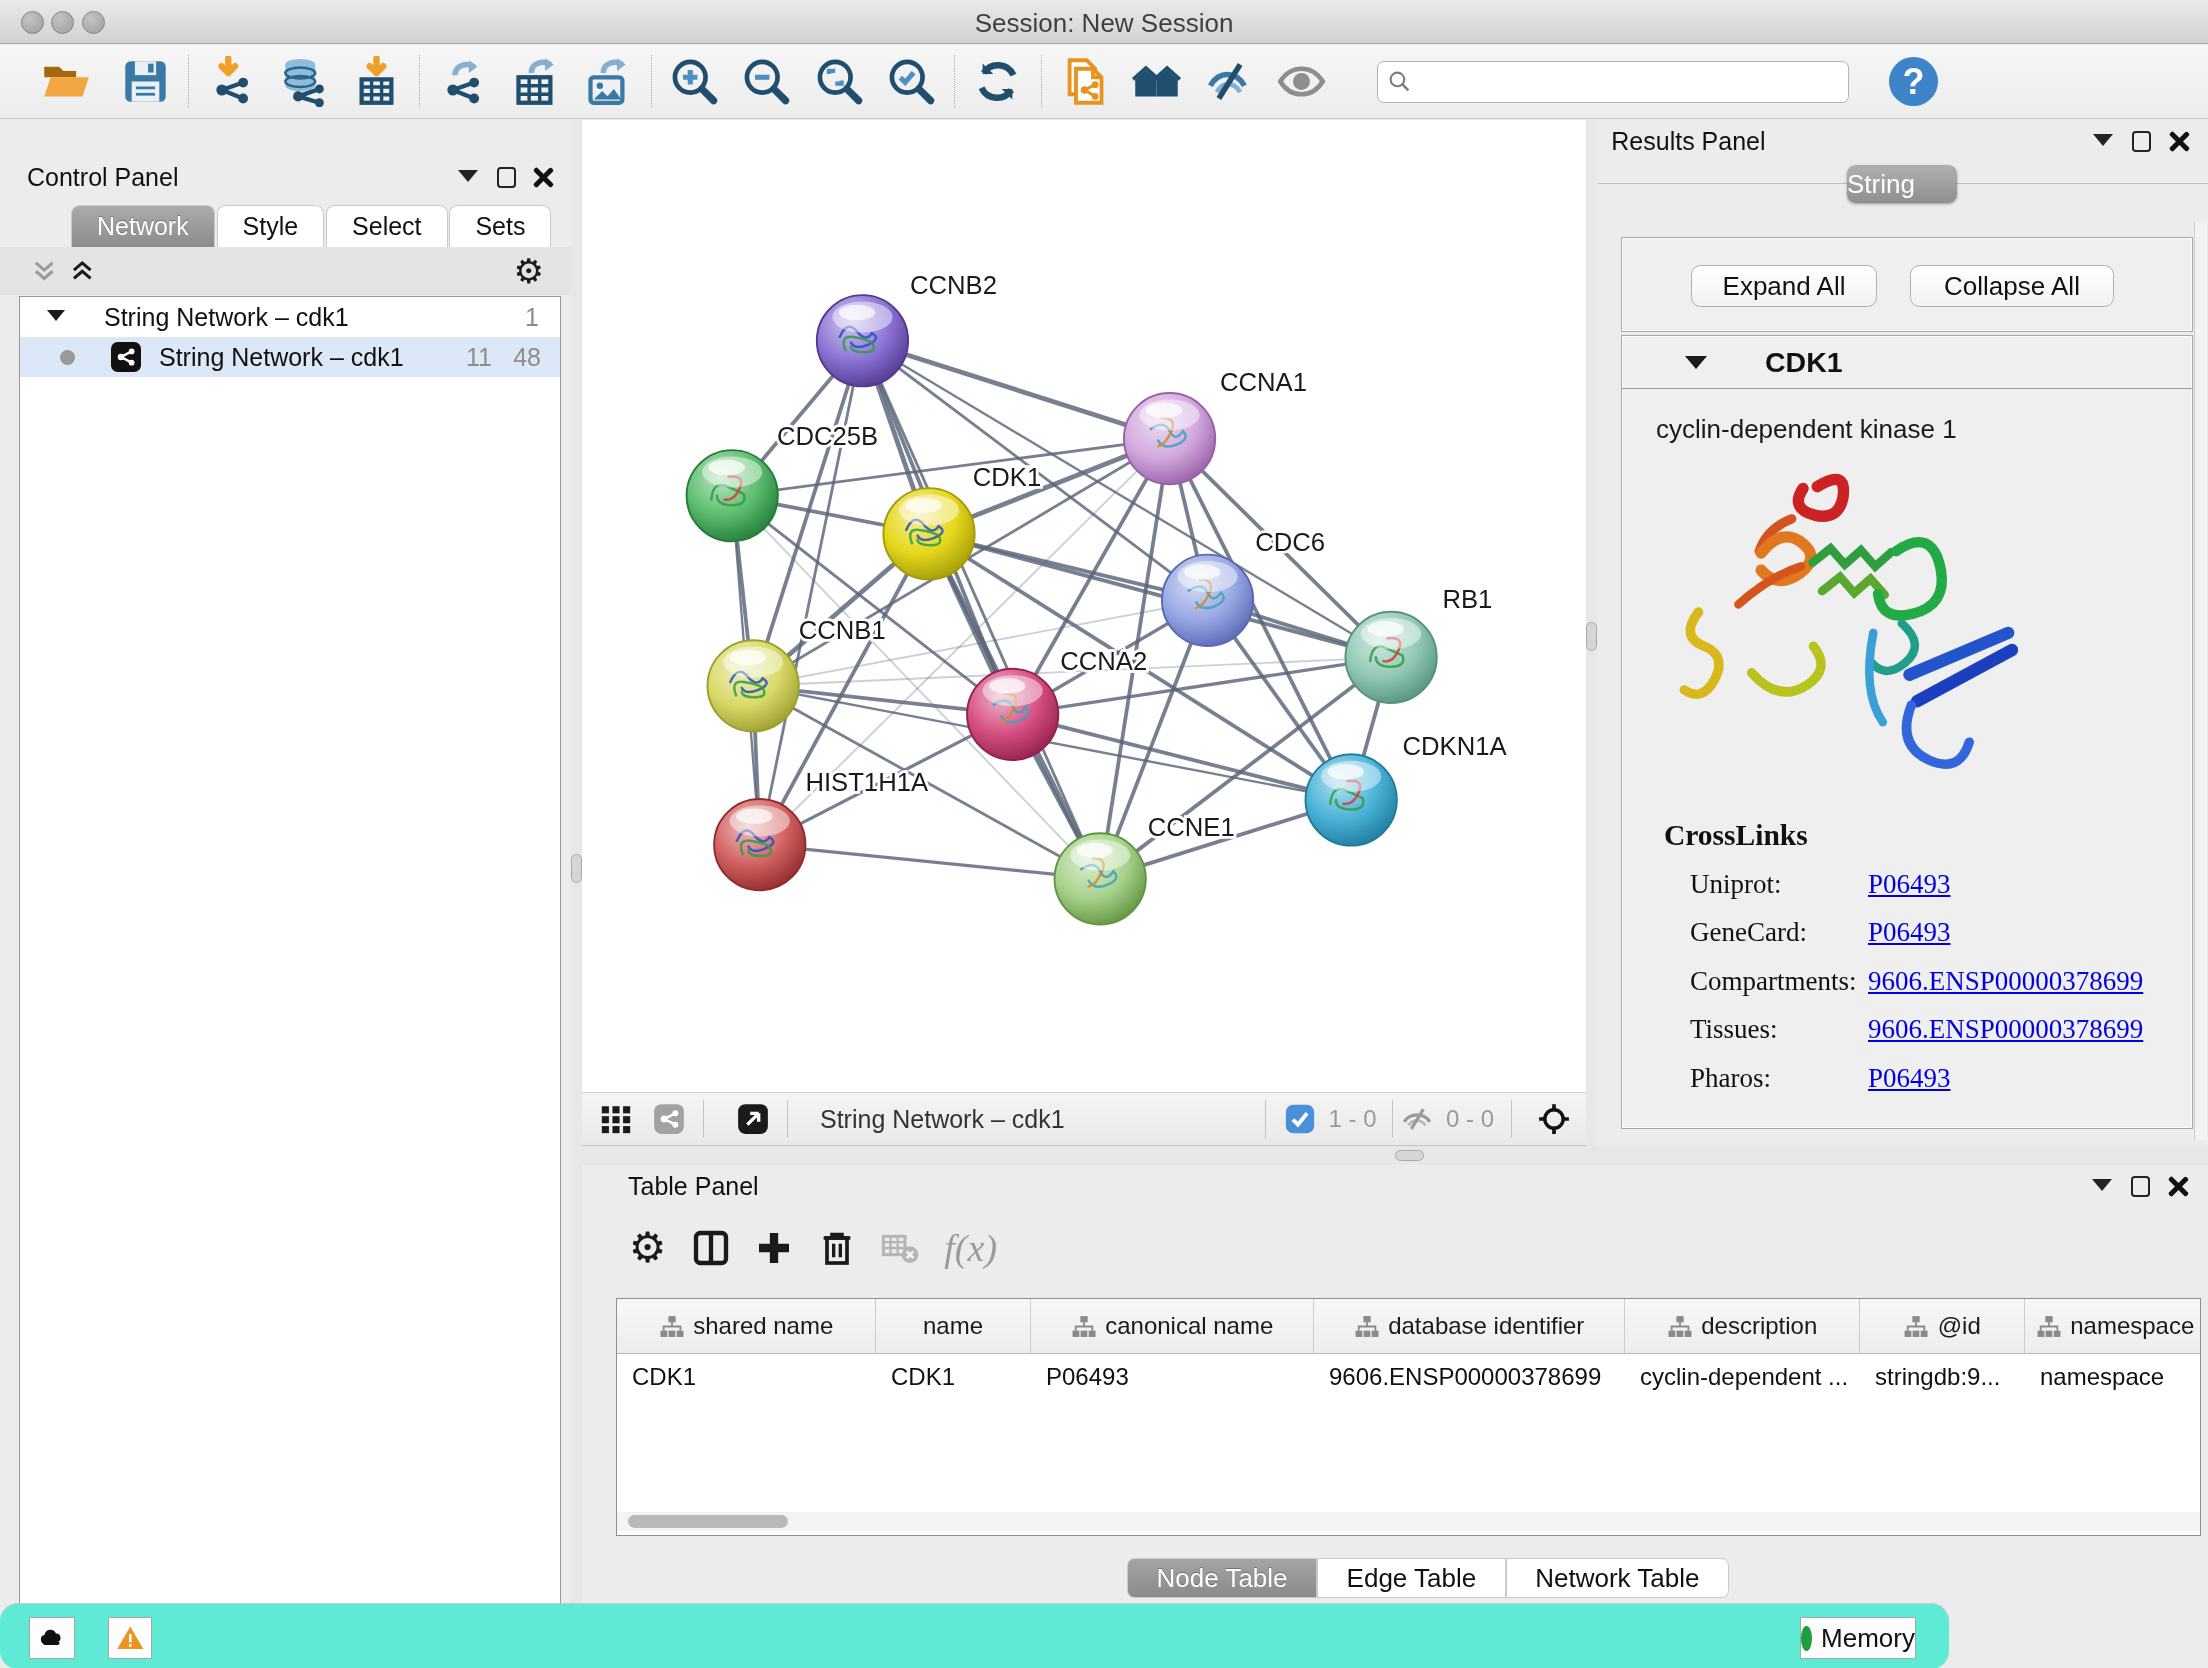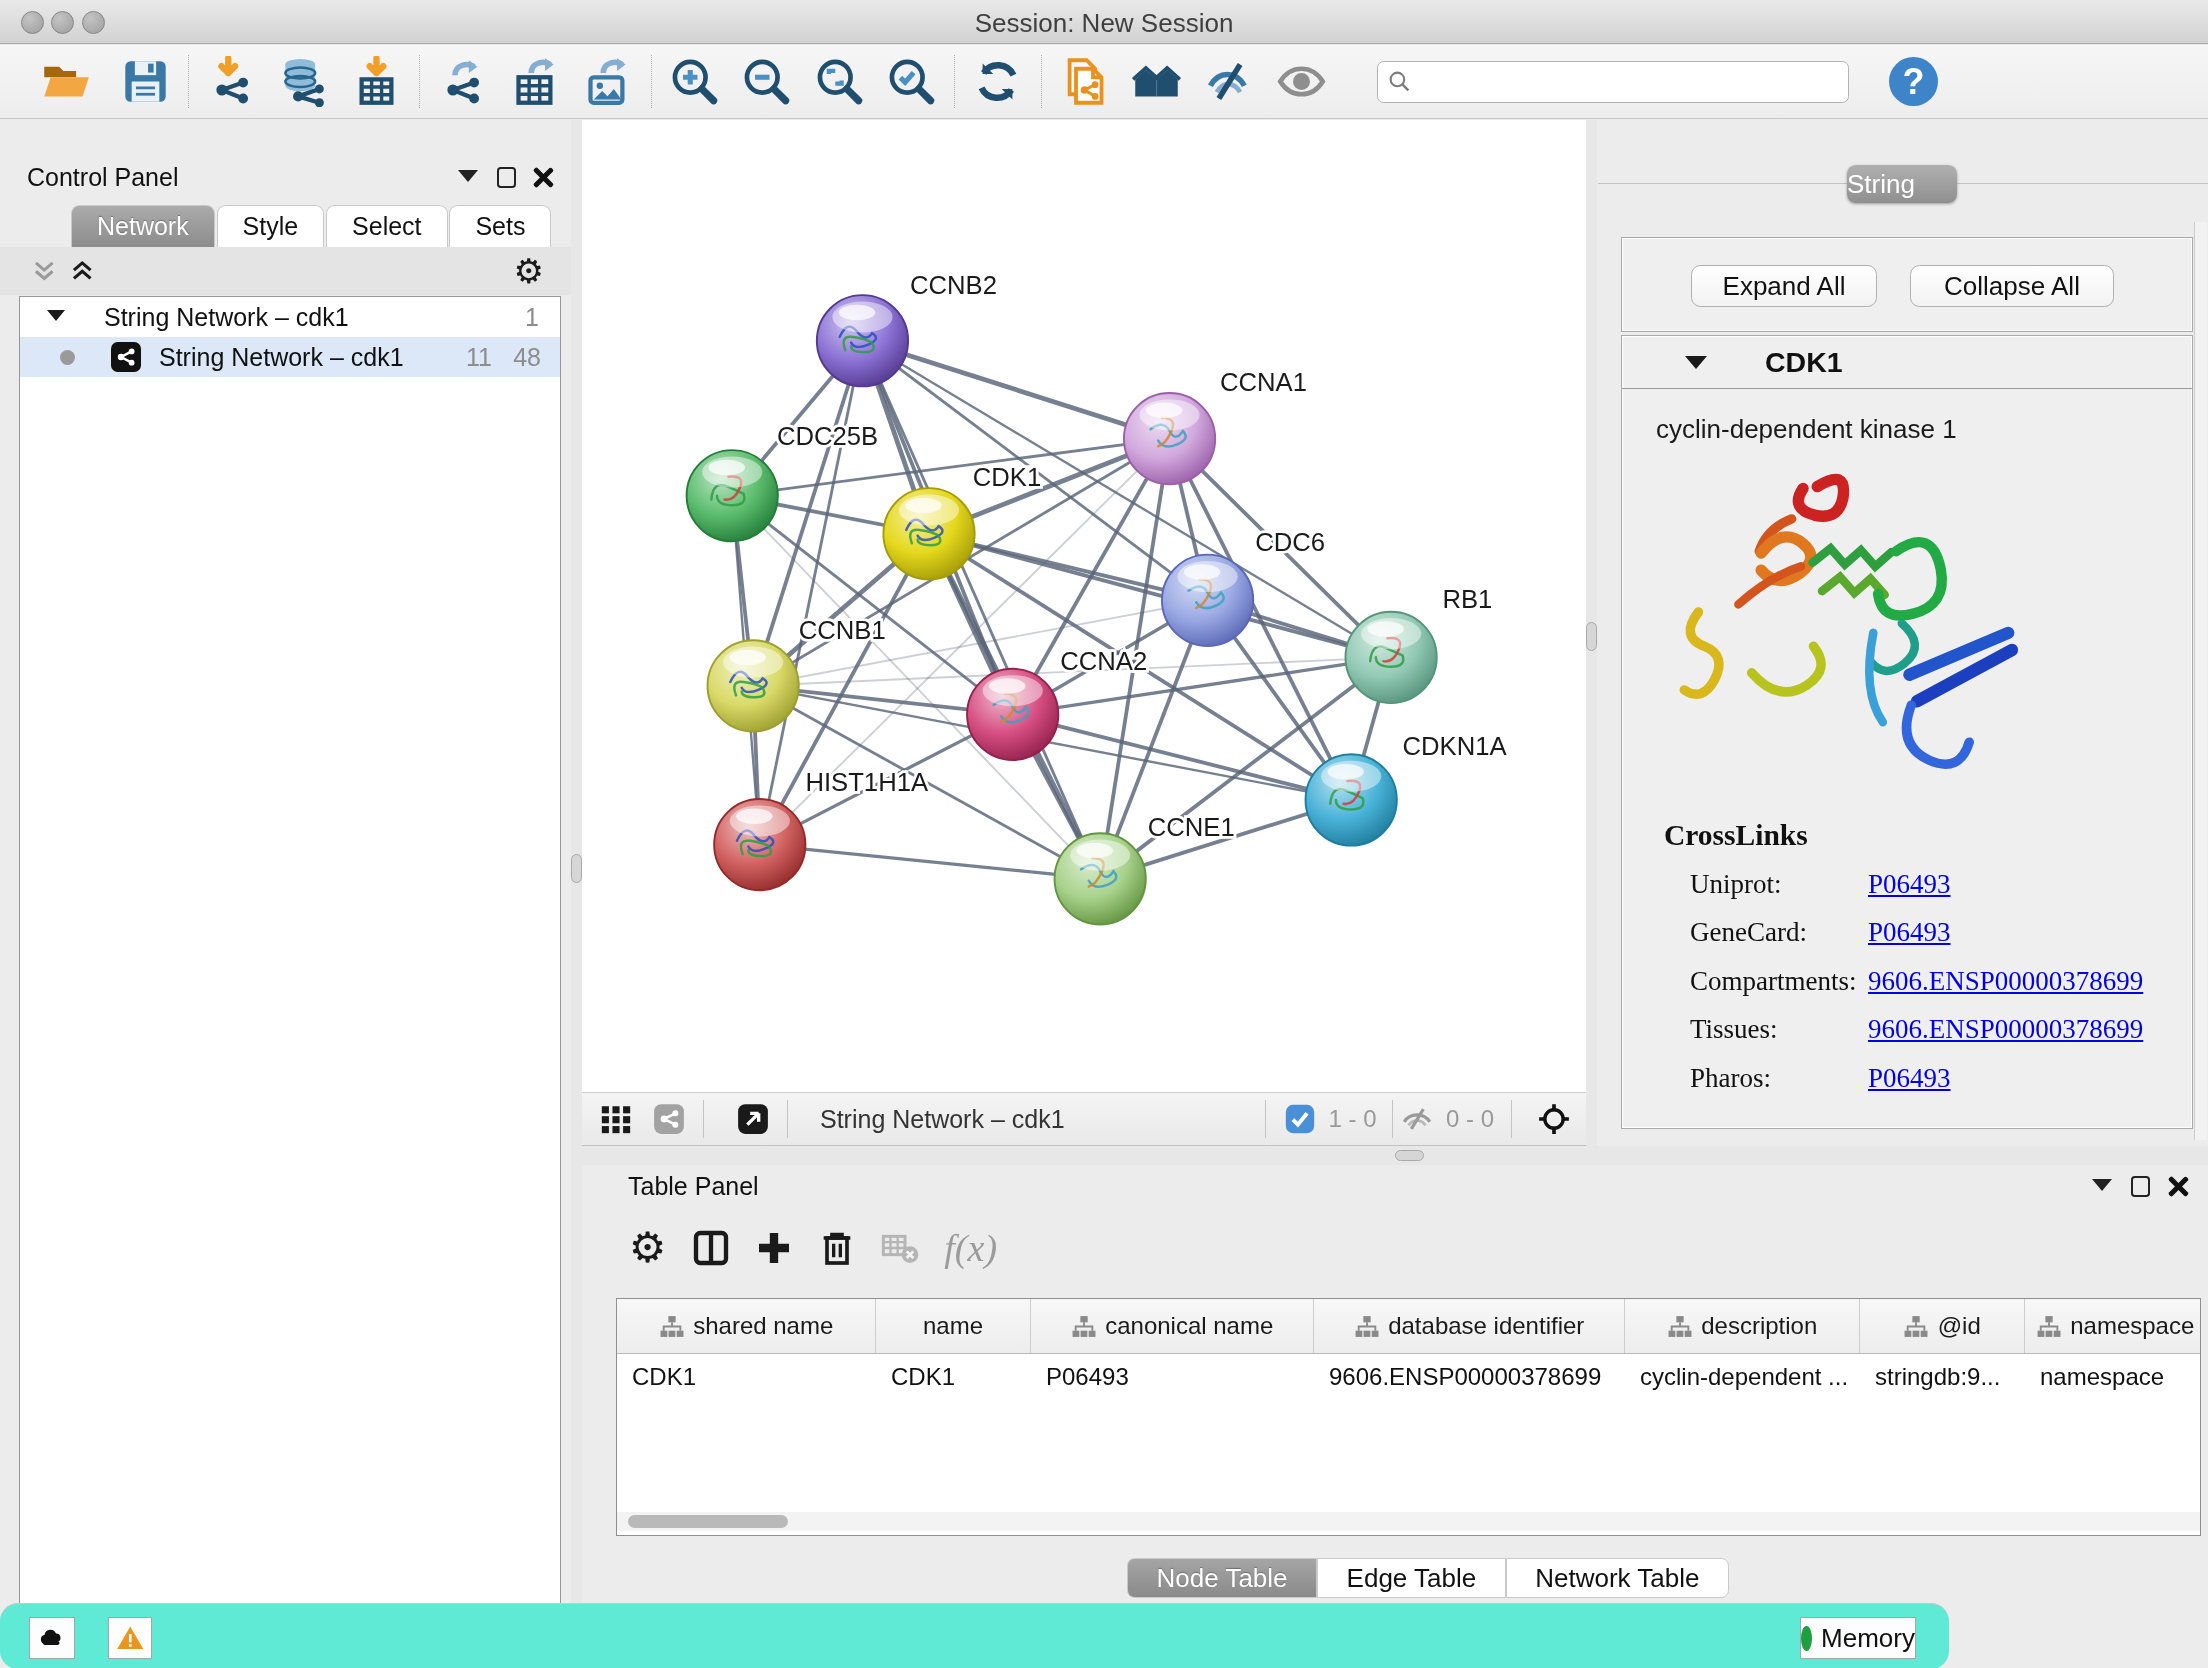--- a/index.html
+++ b/index.html
@@ -609,20 +609,32 @@
     <div class="csep" style="margin:0 7.6px"></div>
     <div class="cbtn" style="margin-right:13.3px">
       <svg viewBox="0 0 24 24">
           <circle cx="12" cy="12" r="6.5" fill="none" stroke="#111" stroke-width="2.4"></circle>
           <path d="M12 1.5v5M12 17.5v5M1.5 12h5M17.5 12h5" stroke="#111" stroke-width="2.6"></path>
         </svg>
     </div>
   </div>
 
   <div id="results-panel">
+    <div class="panel-header">
+      <div class="panel-title" style="left:13.3px">Results Panel</div>
+      <div class="hdr-ico" style="right:91px">
+          <div class="tri-down"></div>
+        </div>
+      <div class="hdr-ico" style="right:52px">
+          <div class="float-box"></div>
+        </div>
+      <div class="hdr-ico" style="right:16px">
+          <div class="xmark"></div>
+        </div>
+    </div>
     <div id="rp-tab">String</div>
     <div id="rp-body">
       <div id="rp-buttons" class="etched">
         <div class="rp-btn" style="left:69px; width:186px;">Expand All</div>
         <div class="rp-btn" style="left:288px; width:204px;">Collapse All</div>
       </div>
       <div id="rp-card" class="etched">
         <div id="rp-card-header">
           <div id="rp-card-tri"></div>
           <div id="rp-protein-name">CDK1</div>

